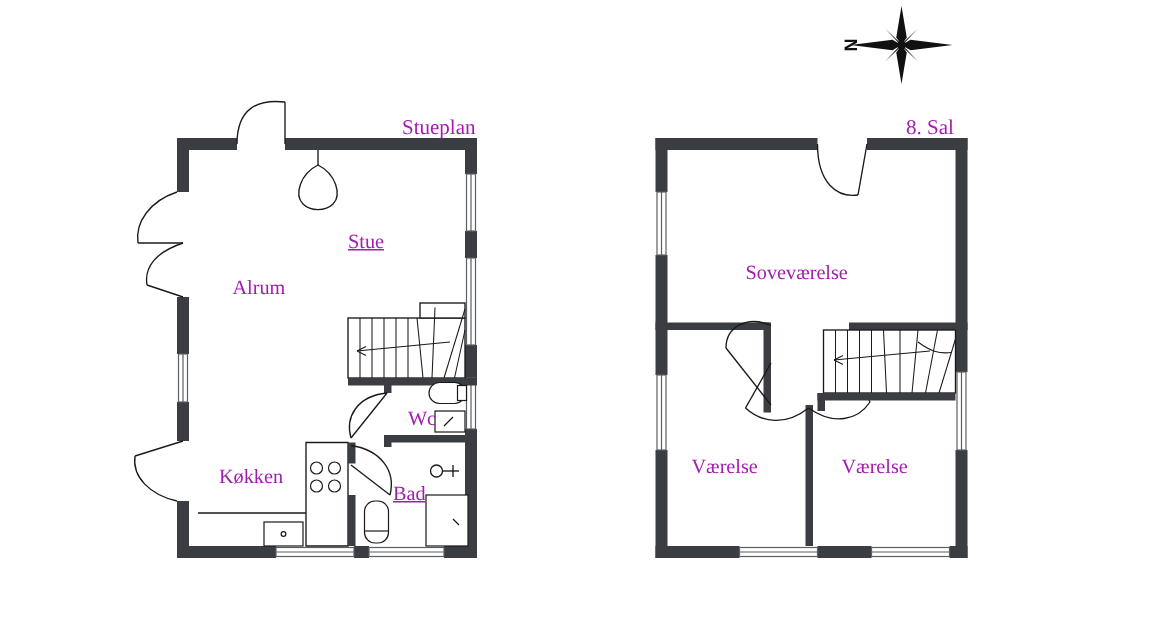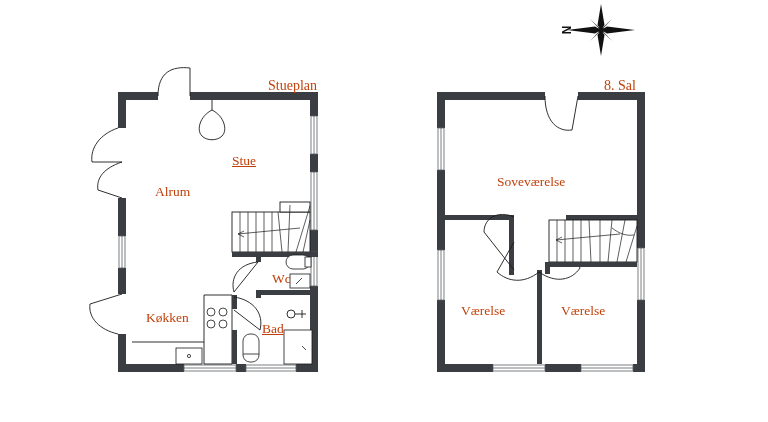--- a/index.html
+++ b/index.html
@@ -18,21 +18,21 @@
   .plan-svg {
     position: absolute;
     top: 0;
     left: 0;
     width: 768px;
     height: 422px;
   }
   .label {
     position: absolute;
     font-family: "Liberation Serif", "DejaVu Serif", serif;
-    color: #c2410c;
+    color: #a21caf;
     white-space: nowrap;
     user-select: none;
   }
   .room-label { font-size: 13.5px; }
   .title-label { font-size: 14px; }
   .compass-letter {
     position: absolute;
     font-family: "Liberation Sans", sans-serif;
     font-weight: bold;
     font-size: 12px;

